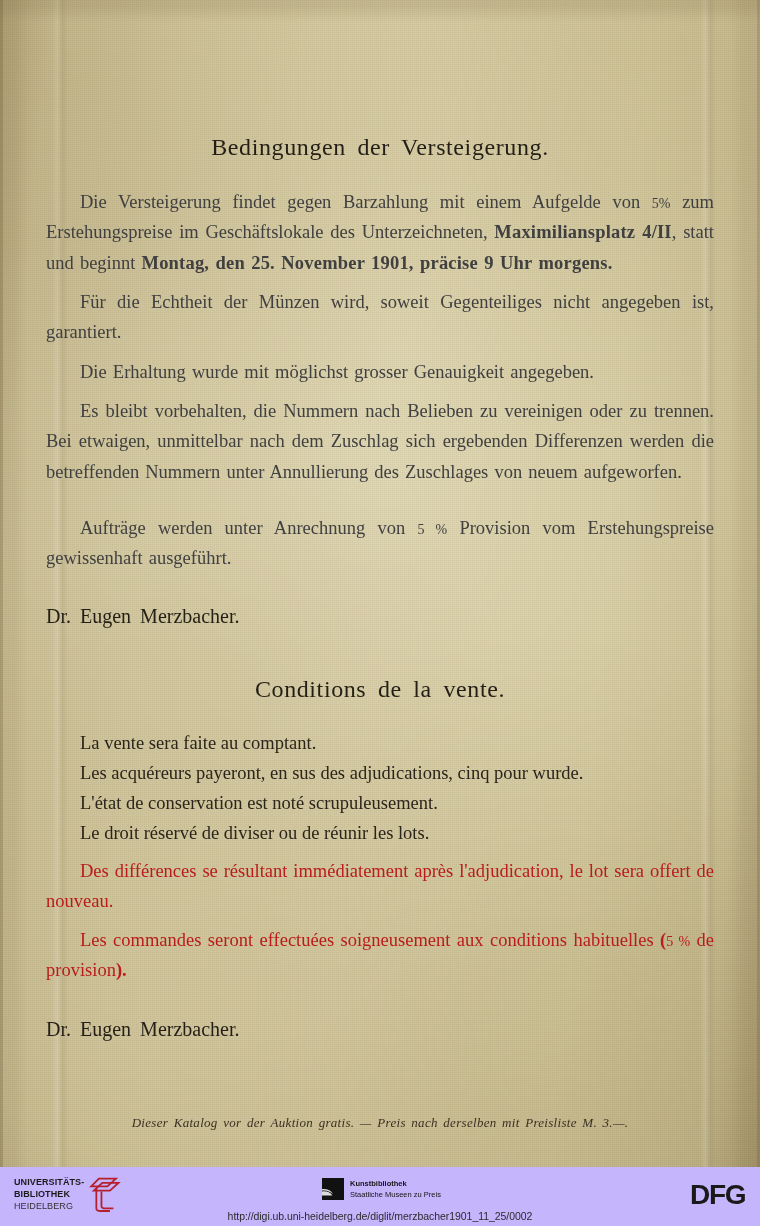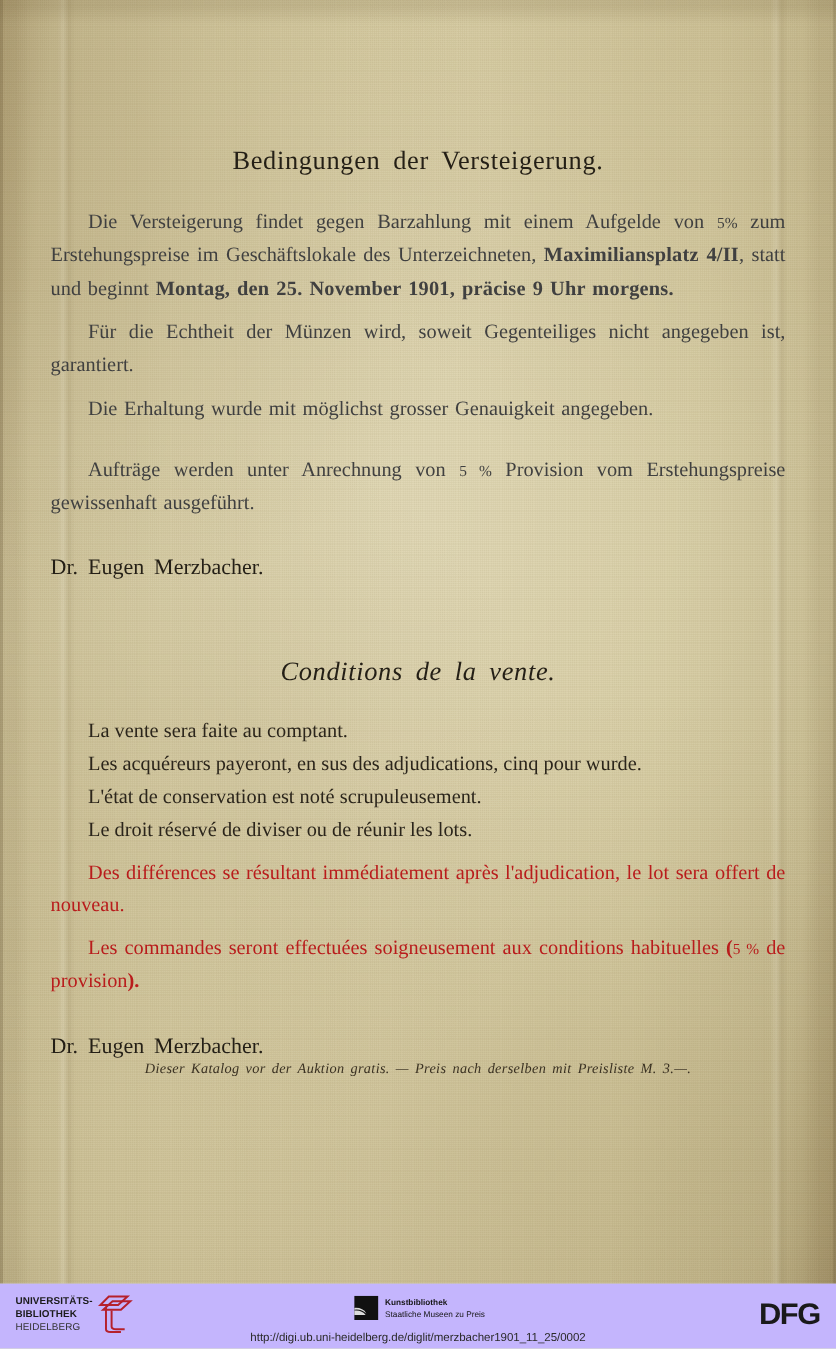--- a/index.html
+++ b/index.html
@@ -122,43 +122,44 @@
     <div class="h-title" style="margin-top:134px;">Bedingungen der Versteigerung.</div>
 
     <div class="para indent" style="margin-top:26px;">
       <span>Die Versteigerung findet gegen Barzahlung mit einem Aufgelde von </span><span class="pct">5%</span><span> zum Erstehungspreise im Geschäftslokale des Unterzeichneten, </span><b><span>Maximiliansplatz 4/II</span></b><span>, statt und beginnt </span><b>Montag, den 25. November 1901, präcise 9 Uhr morgens.</b>
     </div>
 
     <div class="para indent" style="margin-top:9px;">Für die Echtheit der Münzen wird, soweit Gegenteiliges nicht angegeben ist, garantiert.</div>
 
     <div class="para indent" style="margin-top:9px;">Die Erhaltung wurde mit möglichst grosser Genauigkeit angegeben.</div>
 
+    <div class="para indent" style="margin-top:9px;">Es bleibt vorbehalten, die Nummern nach Belieben zu vereinigen oder zu trennen.  Bei etwaigen, unmittelbar nach dem Zuschlag sich ergebenden Differenzen werden die betreffenden Nummern unter Annullierung des Zuschlages von neuem aufgeworfen.</div>
 
     <div class="para indent" style="margin-top:26px;">
       <span>Aufträge werden unter Anrechnung von </span><span class="pct">5 %</span><span> Provision vom Erstehungspreise gewissenhaft ausgeführt.</span>
     </div>
 
     <div class="sig" style="margin-top:31px;">Dr. Eugen Merzbacher.</div>
 
-    <div class="h-title" style="margin-top:70px;font-style:italic;">Conditions de la vente.</div>
+    <div class="h-title" style="margin-top:48px;">Conditions de la vente.</div>
 
     <div class="fr-line" style="margin-top:26px; padding-left:34px;">La vente sera faite au comptant.</div>
     <div class="fr-line" style="padding-left:34px;">Les acquéreurs payeront, en sus des adjudications, cinq pour wurde.</div>
     <div class="fr-line" style="padding-left:34px;">L'état de conservation est noté scrupuleusement.</div>
     <div class="fr-line" style="padding-left:34px;">Le droit réservé de diviser ou de réunir les lots.</div>
 
     <div class="fr-para" style="margin-top:9px;">Des différences se résultant immédiatement après l'adjudication, le lot sera offert de nouveau.</div>
 
     <div class="fr-para" style="margin-top:9px;">
       <span>Les commandes seront effectuées soigneusement aux conditions habituelles </span><b>(</b><span class="pct">5 %</span><span> de provision</span><b>).</b>
     </div>
 
     <div class="sig" style="margin-top:32px;">Dr. Eugen Merzbacher.</div>
 
-    <div class="footnote" style="">Dieser Katalog vor der Auktion gratis. — Preis nach derselben mit Preisliste M. 3.—.</div>
+    <div class="footnote" style="margin-top:74px;">Dieser Katalog vor der Auktion gratis. — Preis nach derselben mit Preisliste M. 3.—.</div>
 
   </div>
 
   <div class="bar">
 
     <div class="ub">
       <div class="ub-txt">
         <div class="l1">UNIVERSITÄTS-</div>
         <div class="l2">BIBLIOTHEK</div>
         <div class="l3">HEIDELBERG</div>

